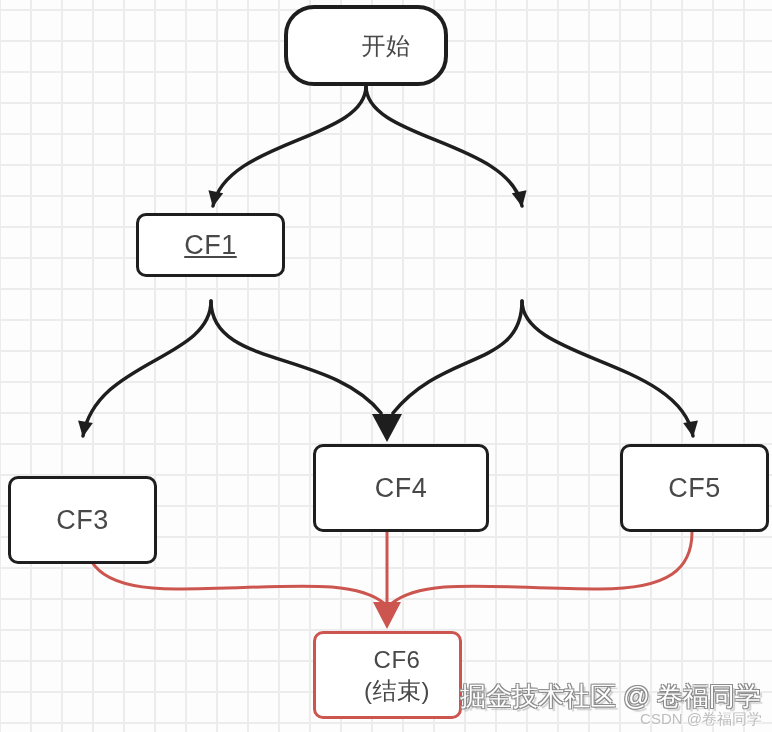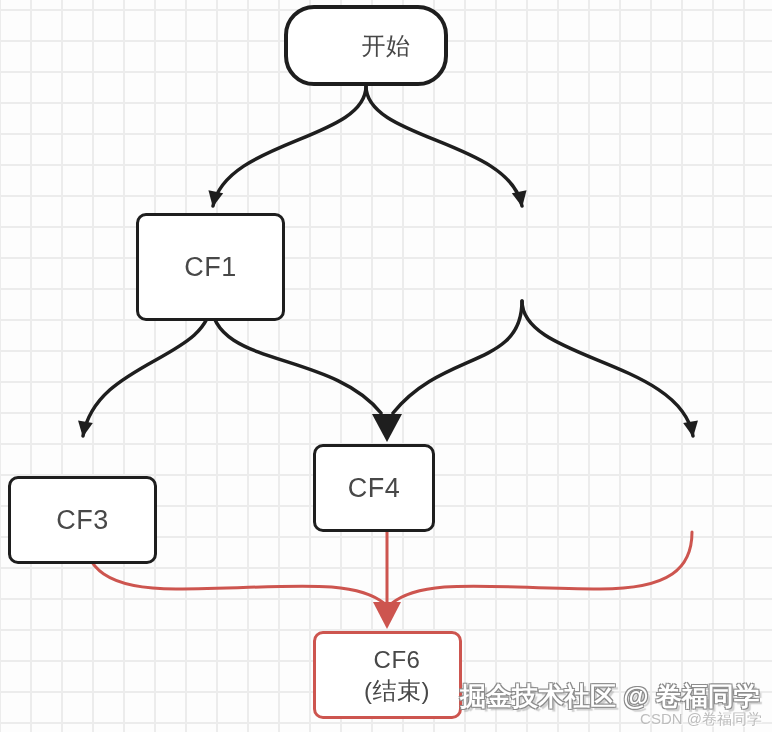--- a/index.html
+++ b/index.html
@@ -51,21 +51,21 @@
     font-size: 24px;
     line-height: 1.3;
     padding-left: 19px;
   }
   .wm-primary {
     position: absolute;
     left: 460px;
     top: 679px;
     z-index: 3;
     font-size: 26px;
-    font-weight: bold;
+    font-weight: normal;
     white-space: nowrap;
     color: #ffffff;
     text-shadow:
       -1px -1px 0 #8b8b8b,
        1px -1px 0 #8b8b8b,
       -1px  1px 0 #8b8b8b,
        1px  1px 0 #8b8b8b,
        3px  3px 1px rgba(170,170,170,0.55);
   }
   .wm-secondary {
@@ -102,33 +102,36 @@
     <path d="M 84 532 C 84 568, 106 589, 176 589 C 276 589, 352 576, 385 604" fill="none" stroke="#cd554f" stroke-width="3" stroke-linecap="round"></path>
     <path d="M 692 532 C 692 568, 670 589, 600 589 C 500 589, 424 576, 391 604" fill="none" stroke="#cd554f" stroke-width="3" stroke-linecap="round"></path>
     <path d="M 387 532 L 387 610" fill="none" stroke="#cd554f" stroke-width="3" stroke-linecap="round"></path>
     <polygon points="387,629 373,602 401,602" fill="#cd554f"></polygon>
   </svg>
 
   <div class="node start" style="left:284px; top:5px; width:164px; height:81px;padding-left:40px;">
     <span>开始</span>
   </div>
 
-  <div class="node" style="left:136px; top:213px; width:149px; height:108px;">
+  <div class="node" style="left:136px; top:213px; width:149px; height:64px;text-decoration:underline;">
     <span>CF1</span>
   </div>
 
 
   <div class="node" style="left:8px; top:444px; width:149px; height:88px;margin-top:32px;">
     <span>CF3</span>
   </div>
 
-  <div class="node" style="left:313px; top:444px; width:122px; height:88px;">
+  <div class="node" style="left:313px; top:444px; width:176px; height:88px;">
     <span>CF4</span>
   </div>
 
+  <div class="node" style="left:620px; top:444px; width:149px; height:88px;">
+    <span>CF5</span>
+  </div>
 
   <div class="node end" style="left:313px; top:631px; width:149px; height:88px;">
     <span>CF6</span>
     <span>(结束)</span>
   </div>
 
   <div class="wm-primary">掘金技术社区 @ 卷福同学</div>
   <div class="wm-secondary">CSDN @卷福同学</div>
 
 </div>

